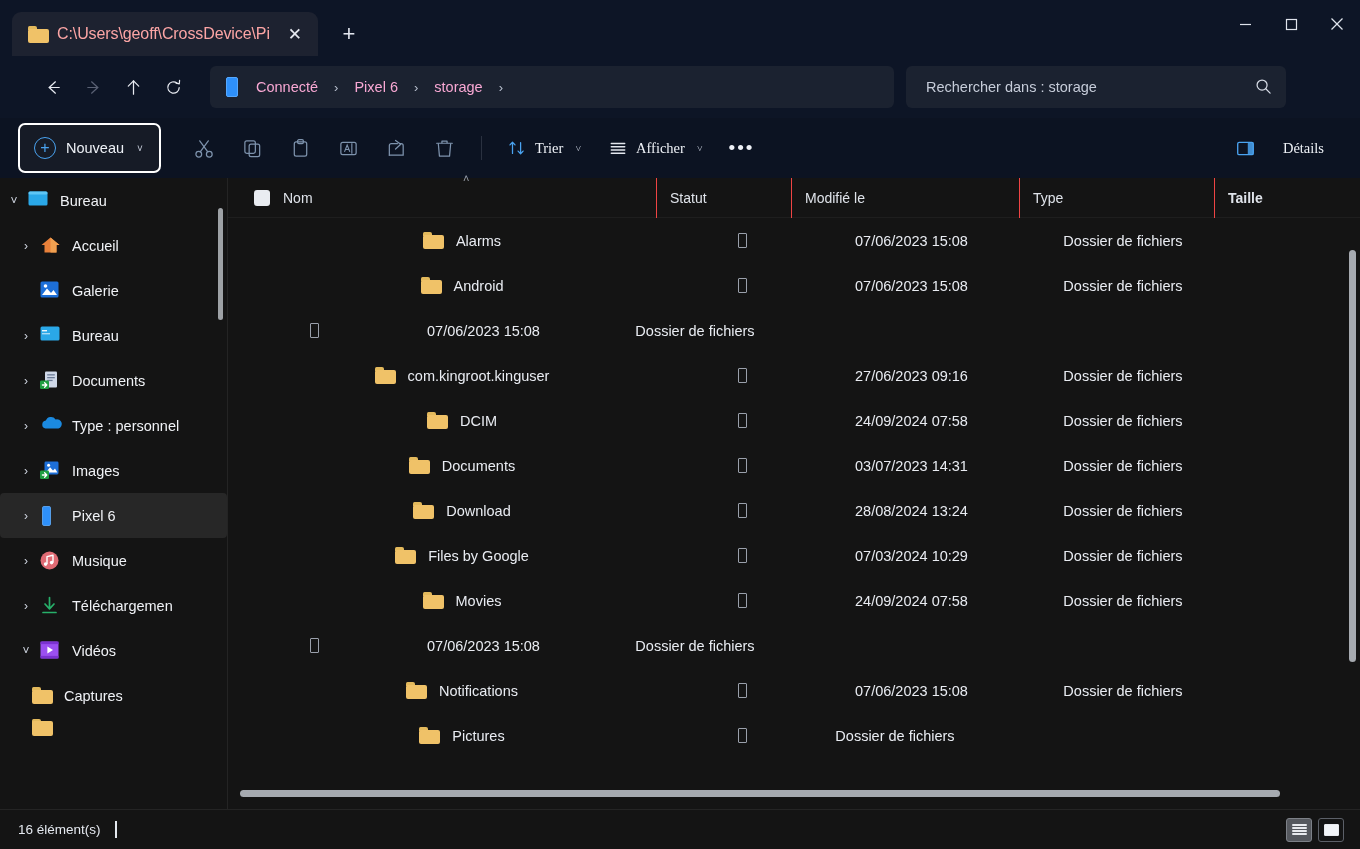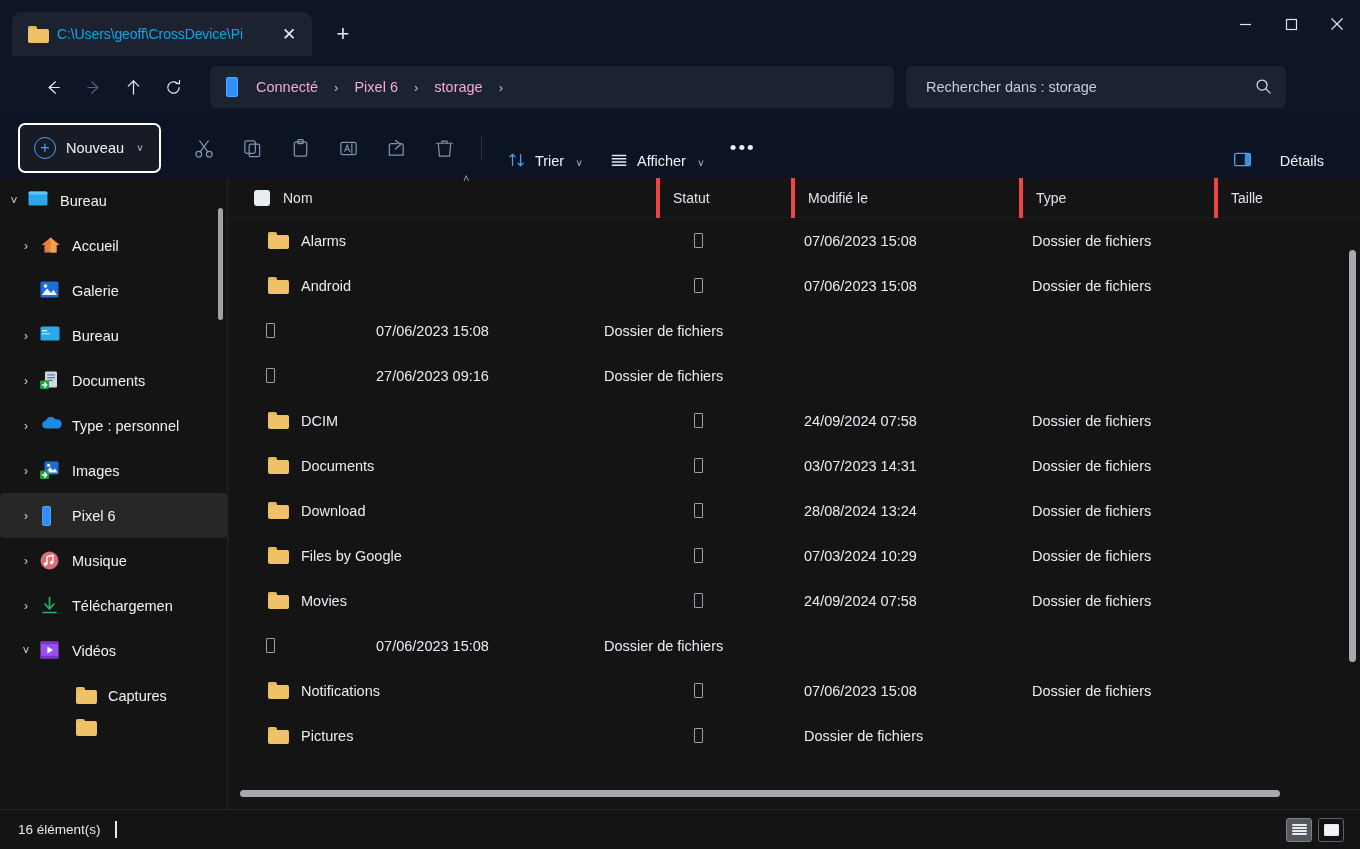--- a/index.html
+++ b/index.html
@@ -26,21 +26,21 @@
   .tabstrip { display: flex; align-items: flex-end; height: 56px; padding-left: 12px; }
   .tab {
     display: flex; align-items: center; gap: 10px;
     height: 44px; padding: 0 8px 0 16px;
     background: #1d2230;
     border-radius: 9px 9px 0 0;
     min-width: 300px;
     position: relative;
   }
   .tab-title {
-    color: #0ea5e9; font-size: 14px; white-space: nowrap;
+    color: #fca5a5; font-size: 16px; white-space: nowrap;
     overflow: hidden; text-overflow: clip; max-width: 222px;
     letter-spacing: -0.1px;
   }
   .tab-close {
     width: 30px; height: 30px; border-radius: 5px;
     display: flex; align-items: center; justify-content: center;
     color: #e6e9f0; font-size: 17px; line-height: 1; margin-left: auto;
   }
   .newtab {
     width: 34px; height: 34px; margin: 0 0 5px 14px;
@@ -123,22 +123,22 @@
   }
   .chev { font-size: 10px; color: #c8cfdc; margin-left: 3px; }
   .tbtn {
     width: 44px; height: 42px; border-radius: 5px;
     display: flex; align-items: center; justify-content: center;
     color: #7e93ad;
   }
   .tdivider { width: 1px; height: 24px; background: #2a3140; margin: 0 10px; }
   .tbtn-text {
     height: 42px; padding: 0 12px; border-radius: 5px;
-    display: flex; align-items: flex-end; gap: 9px;
-    color: #eef1f6; font-size: 14.5px;
+    display: flex; align-items: center; gap: 9px;
+    color: #eef1f6; font-size: 14.5px; font-family: Liberation Serif, serif;
   }
   .tbtn-more {
     width: 46px; height: 42px; border-radius: 5px;
     display: flex; align-items: center; justify-content: center;
     color: #eef1f6; font-size: 19px; letter-spacing: 2px;
   }
   .details-btn { margin-left: auto; margin-right: 10px; gap: 28px; }
 
   
   .body { flex: 1 1 auto; display: flex; min-height: 0; background: #141414; }
@@ -163,58 +163,58 @@
   .twisty {
     width: 28px; flex: 0 0 28px; text-align: center;
     color: #cfd5e0; font-size: 12px; line-height: 1;
   }
   .nav-icon {
     width: 22px; flex: 0 0 22px; height: 20px; margin-right: 10px;
     position: relative;
   }
   .nav-label { white-space: nowrap; overflow: hidden; }
   .indent-1 { padding-left: 12px; }
-  .indent-2 { padding-left: 76px; }
+  .indent-2 { padding-left: 32px; }
 
   .sb-track {
     position: absolute; right: 4px; top: 22px; width: 5px;
     height: 588px; background: transparent;
   }
   .sb-thumb { position: absolute; width: 5px; border-radius: 3px; background: #9ea2a6; }
 
   
   .filepane { flex: 1 1 auto; position: relative; background: #141414; min-width: 0; }
   .header-row {
     height: 40px; display: flex; align-items: center;
     color: #dfe3ea; font-size: 14px;
     border-bottom: 1px solid #1e1e1e;
     position: relative;
   }
   .hcell { height: 40px; display: flex; align-items: center; position: relative; }
-  .hcell + .hcell { border-left: 4px solid #ef4444; text-align: center; }
+  .hcell + .hcell { border-left: 1px solid #ef4444; text-align: center; }
   .hcell span { padding-left: 13px; }
   .col-name  { width: 428px; flex: 0 0 428px; }
   .col-stat  { width: 135px; flex: 0 0 135px; }
   .col-mod   { width: 228px; flex: 0 0 228px; }
   .col-type  { width: 195px; flex: 0 0 195px; }
-  .col-size  { width: 120px; flex: 0 0 120px; }
+  .col-size  { width: 120px; flex: 0 0 120px; font-weight: bold; }
   .hcheck {
     width: 16px; height: 16px; border-radius: 3px;
     background: #e9ecf1; margin-left: 26px; flex: 0 0 16px;
   }
   .sort-caret {
     position: absolute; left: 222px; top: -6px;
     color: #9aa1ad; font-size: 11px;
   }
   .rows { position: absolute; top: 40px; left: 0; right: 0; bottom: 0; overflow: hidden; }
   .row {
     height: 45px; display: flex; align-items: center;
     color: #e9ecf2; font-size: 14.5px;
   }
-  .cell { height: 45px; display: flex; align-items: center; overflow: hidden; white-space: nowrap; }
+  .cell { height: 45px; display: flex; align-items: center; overflow: hidden; white-space: nowrap; justify-content: center; }
   .cell.name { padding-left: 40px; gap: 12px; }
   .cell.pad { padding-left: 13px; }
   .cell.stat { padding-left: 38px; color: #b8bec9; }
   .glyphbox {
     display: inline-block; width: 9px; height: 15px;
     border: 1px solid #9aa0ab; border-radius: 1px;
   }
   .folder {
     width: 21px; height: 17px; flex: 0 0 21px; position: relative;
   }
@@ -641,20 +641,24 @@
         <div class="row">
           <div class="cell stat col-stat">
               <span class="glyphbox"></span>
             </div>
           <div class="cell pad col-mod">07/06/2023 15:08</div>
           <div class="cell pad col-type">Dossier de fichiers</div>
           <div class="cell pad col-size"></div>
         </div>
 
         <div class="row">
+          <div class="cell name col-name">
+            <span class="folder"></span>
+            <span>com.kingroot.kinguser</span>
+          </div>
           <div class="cell stat col-stat">
               <span class="glyphbox"></span>
             </div>
           <div class="cell pad col-mod">27/06/2023 09:16</div>
           <div class="cell pad col-type">Dossier de fichiers</div>
           <div class="cell pad col-size"></div>
         </div>
 
         <div class="row">
           <div class="cell name col-name">

